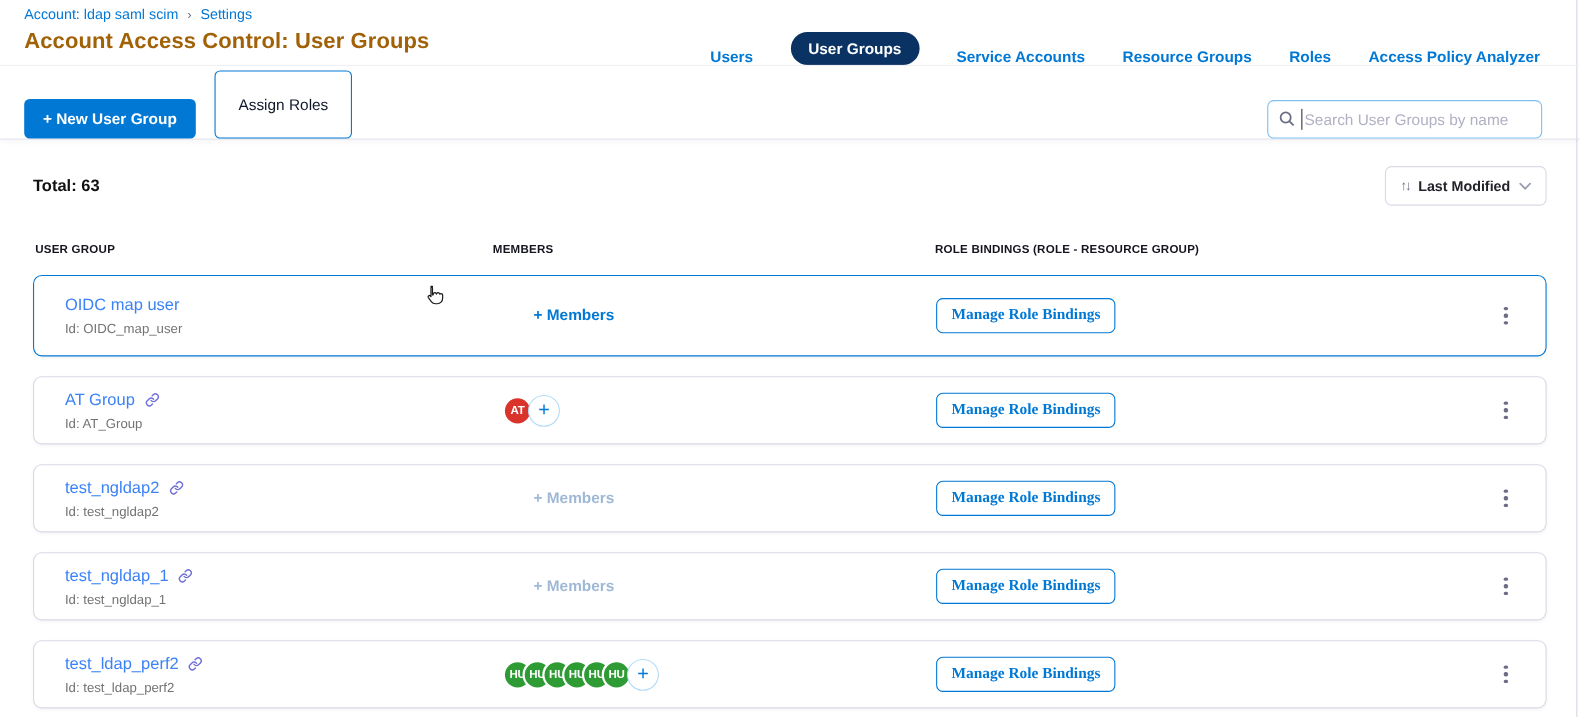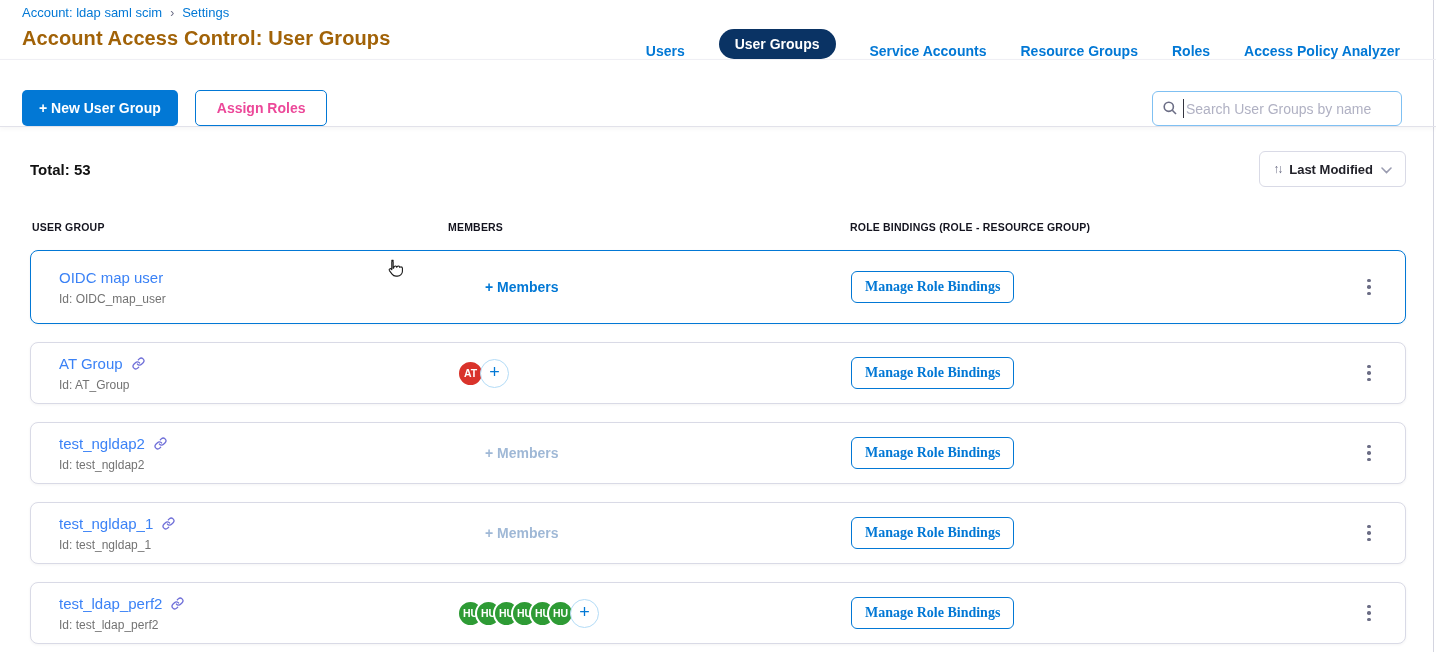--- a/index.html
+++ b/index.html
@@ -18,22 +18,22 @@
   .nav { display:flex; align-items:flex-end; gap:34px; margin-top:24px; }
   .nav-tab { font-size:14px; font-weight:600; color:#0278d5; white-space:nowrap; cursor:pointer; }
   .nav-tab.active { background:#0a3364; color:#fff; border-radius:999px; padding:7px 16px; }
 
   
   .toolbar { height:68px; display:flex; align-items:flex-end; padding:0 34px 0 22px;
     border-top:1px solid #efeff4; border-bottom:1px solid #e2e2ea;
     box-shadow:0 2px 5px rgba(0,0,0,.04); position:relative; z-index:2; }
   .btn-primary { background:#0278d5; color:#fff; border:none; border-radius:5px;
     font-family:inherit; font-size:14px; font-weight:700; padding:10px 17px; cursor:pointer; }
-  .btn-outline { background:#fff; color:#ec4899; border:1px solid #0278d5; border-radius:5px;
-    font-family:inherit; font-size:14px; font-weight:700; padding:9px 21px; margin-left:17px; cursor:pointer; }
+  .btn-outline { background:#fff; color:#0f172a; border:1px solid #0278d5; border-radius:5px;
+    font-family:inherit; font-size:14px; font-weight:400; padding:22px 21px; margin-left:17px; cursor:pointer; }
   .spacer { flex:1; }
   .search-box { position:relative; width:250px; }
   .search-box input { width:100%; height:35px; border:1px solid #7fc0f2; border-radius:6px;
     padding:0 10px 0 33px; font-family:inherit; font-size:14px; color:#000000; outline:none; }
   .search-box input::placeholder { color:#b0b1c3; }
   .search-box .mag { position:absolute; left:10px; top:9px; }
   .search-box .caret { position:absolute; left:31px; top:8px; width:1px; height:19px; background:#33343f; }
 
   
   .content { padding:24px 30px 0 30px; position:relative; }
@@ -113,21 +113,21 @@
       </svg>
     </span>
     <span class="caret"></span>
     <input type="text" placeholder="Search User Groups by name" style="">
   </div>
 </div>
 
 <div class="content">
 
   <div class="total-row">
-    <div class="total">Total: 53</div>
+    <div class="total">Total: 63</div>
     <div class="sort-btn">
       <span class="sort-arrows">↑↓</span>
       <span class="sort-label">Last Modified</span>
       <span>
         <svg width="11" height="7" viewBox="0 0 11 7" fill="none" stroke="#9a9cb0" stroke-width="1.6" stroke-linecap="round">
             <polyline points="1,1 5.5,5.5 10,1"></polyline>
           </svg>
       </span>
     </div>
   </div>

